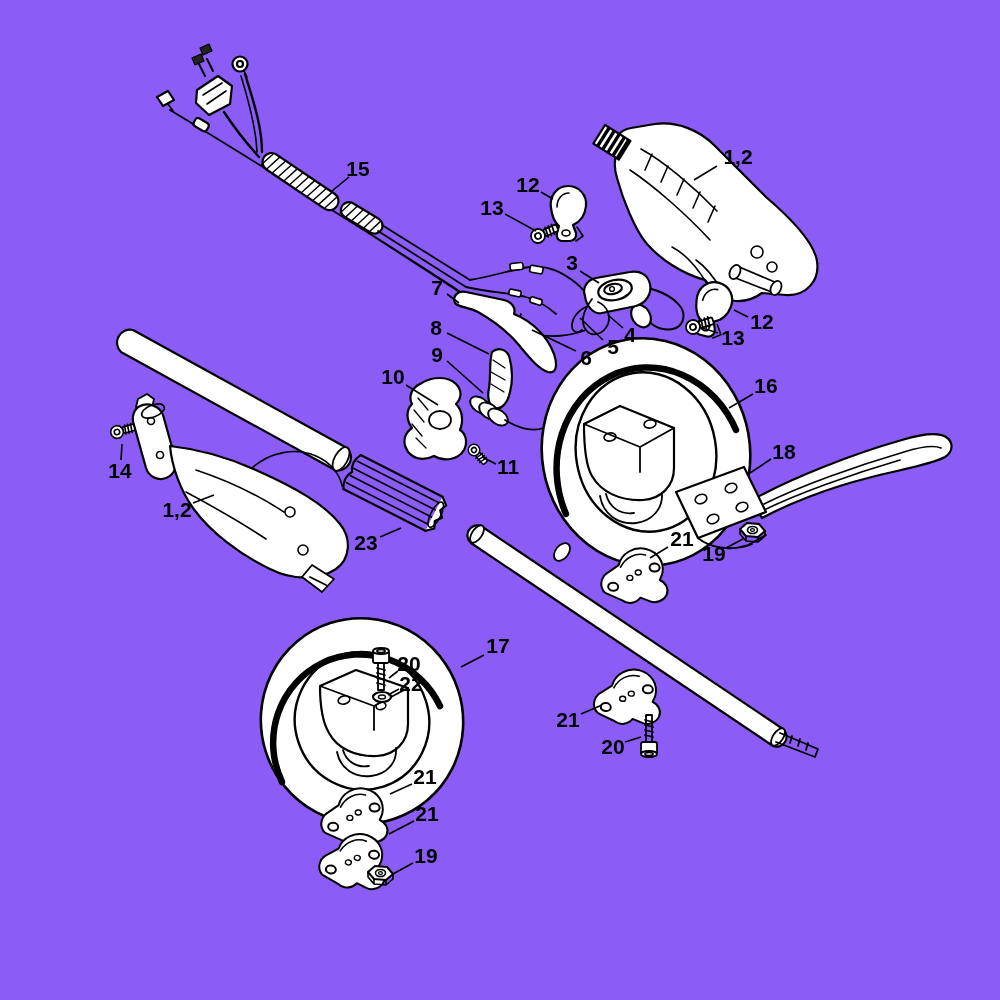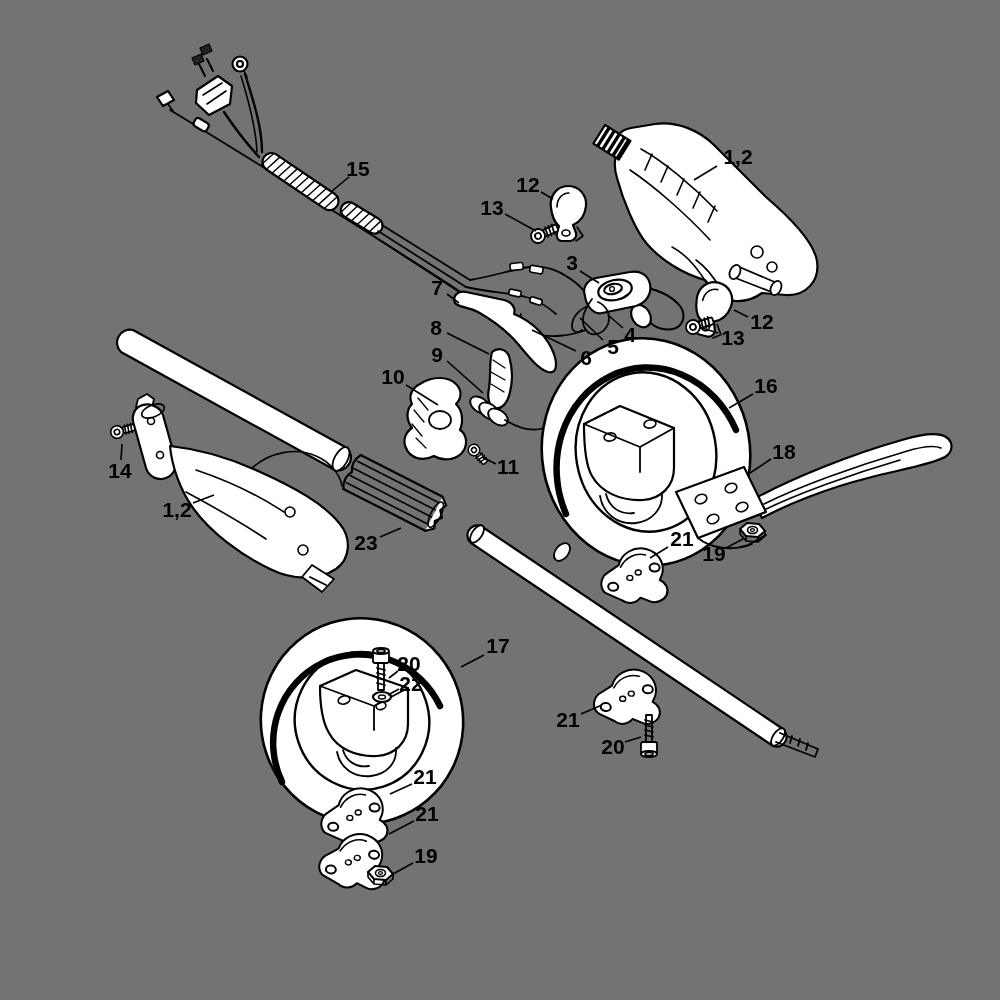--- a/index.html
+++ b/index.html
@@ -1,16 +1,16 @@
 <!DOCTYPE html>
 <html><head>
 <meta charset="utf-8">
 <style>
   html,body{margin:0;padding:0;background:#ffffff;}
-  .canvas{position:relative;width:1000px;height:1000px;background:#737373;overflow:hidden;}
+  .canvas{position:relative;width:1000px;height:1000px;background:#8b5cf6;overflow:hidden;}
   svg{display:block;}
   .art path,.art ellipse,.art circle,.art rect,.art line,.art polyline{vector-effect:none;}
   #callouts text{
     font-family:"Liberation Sans", sans-serif;
     font-weight:bold;
     font-size:21px;
     fill:#000000;
     text-anchor:middle;
   }
 </style>

